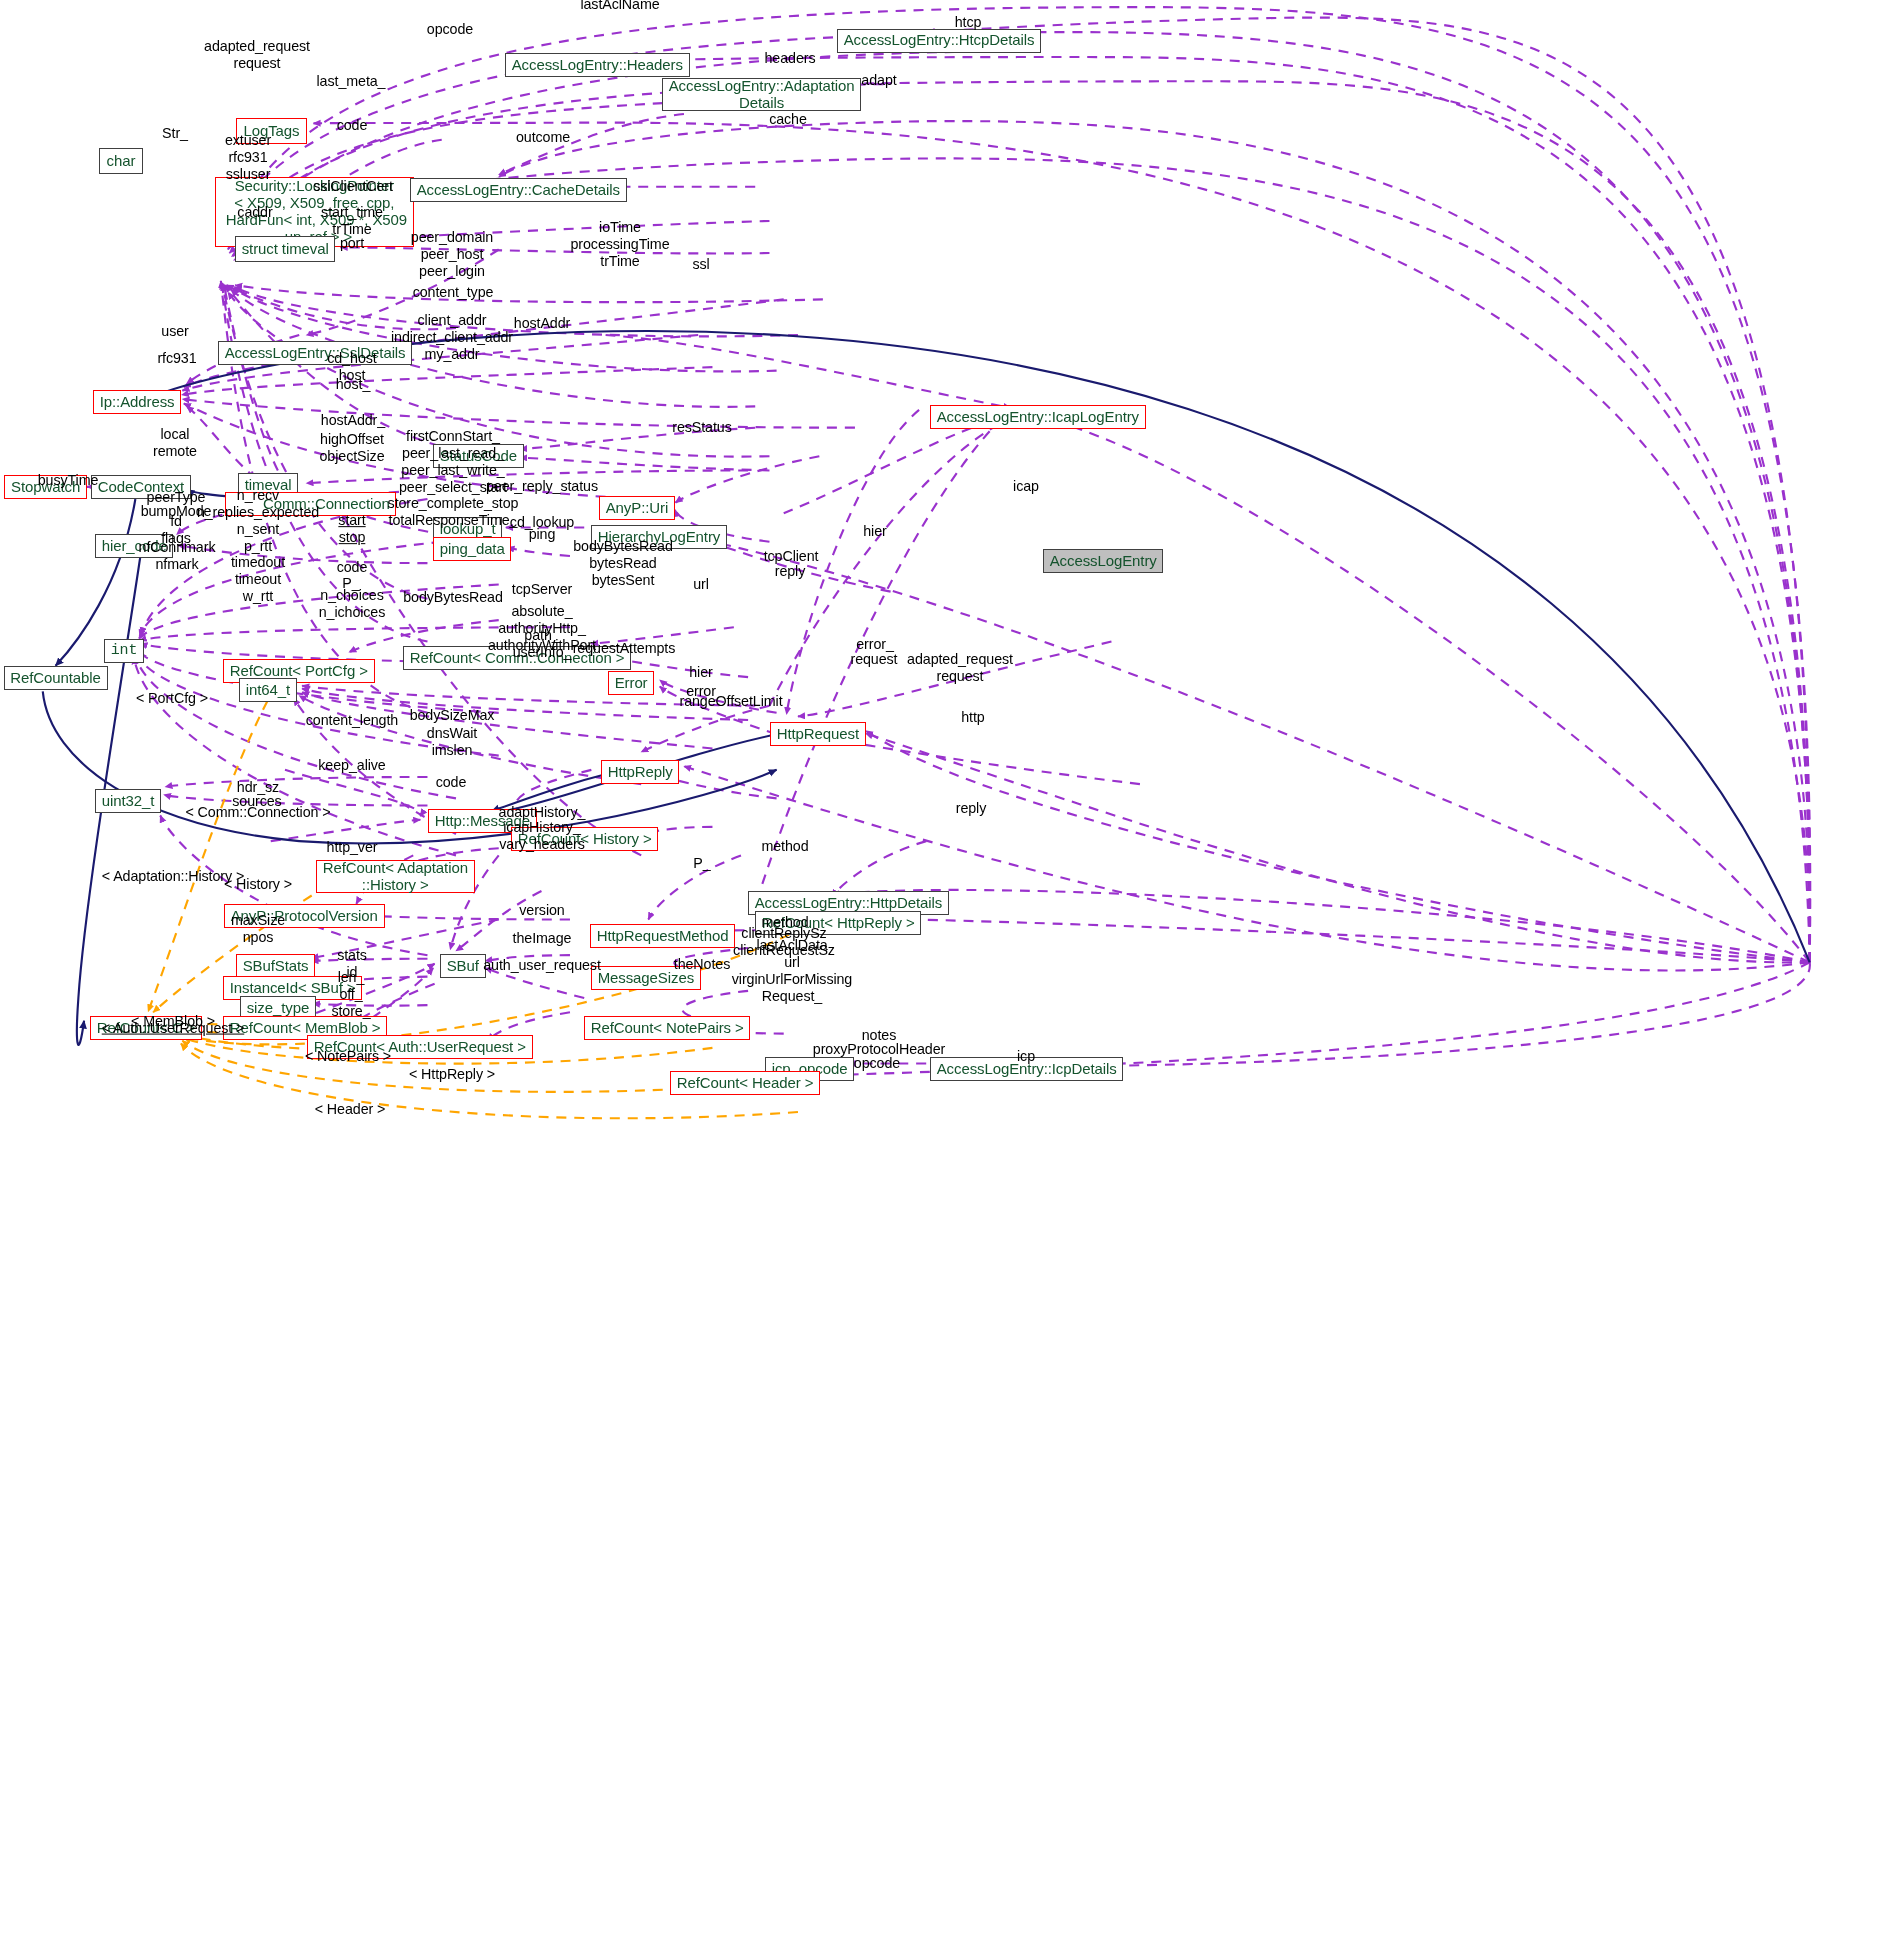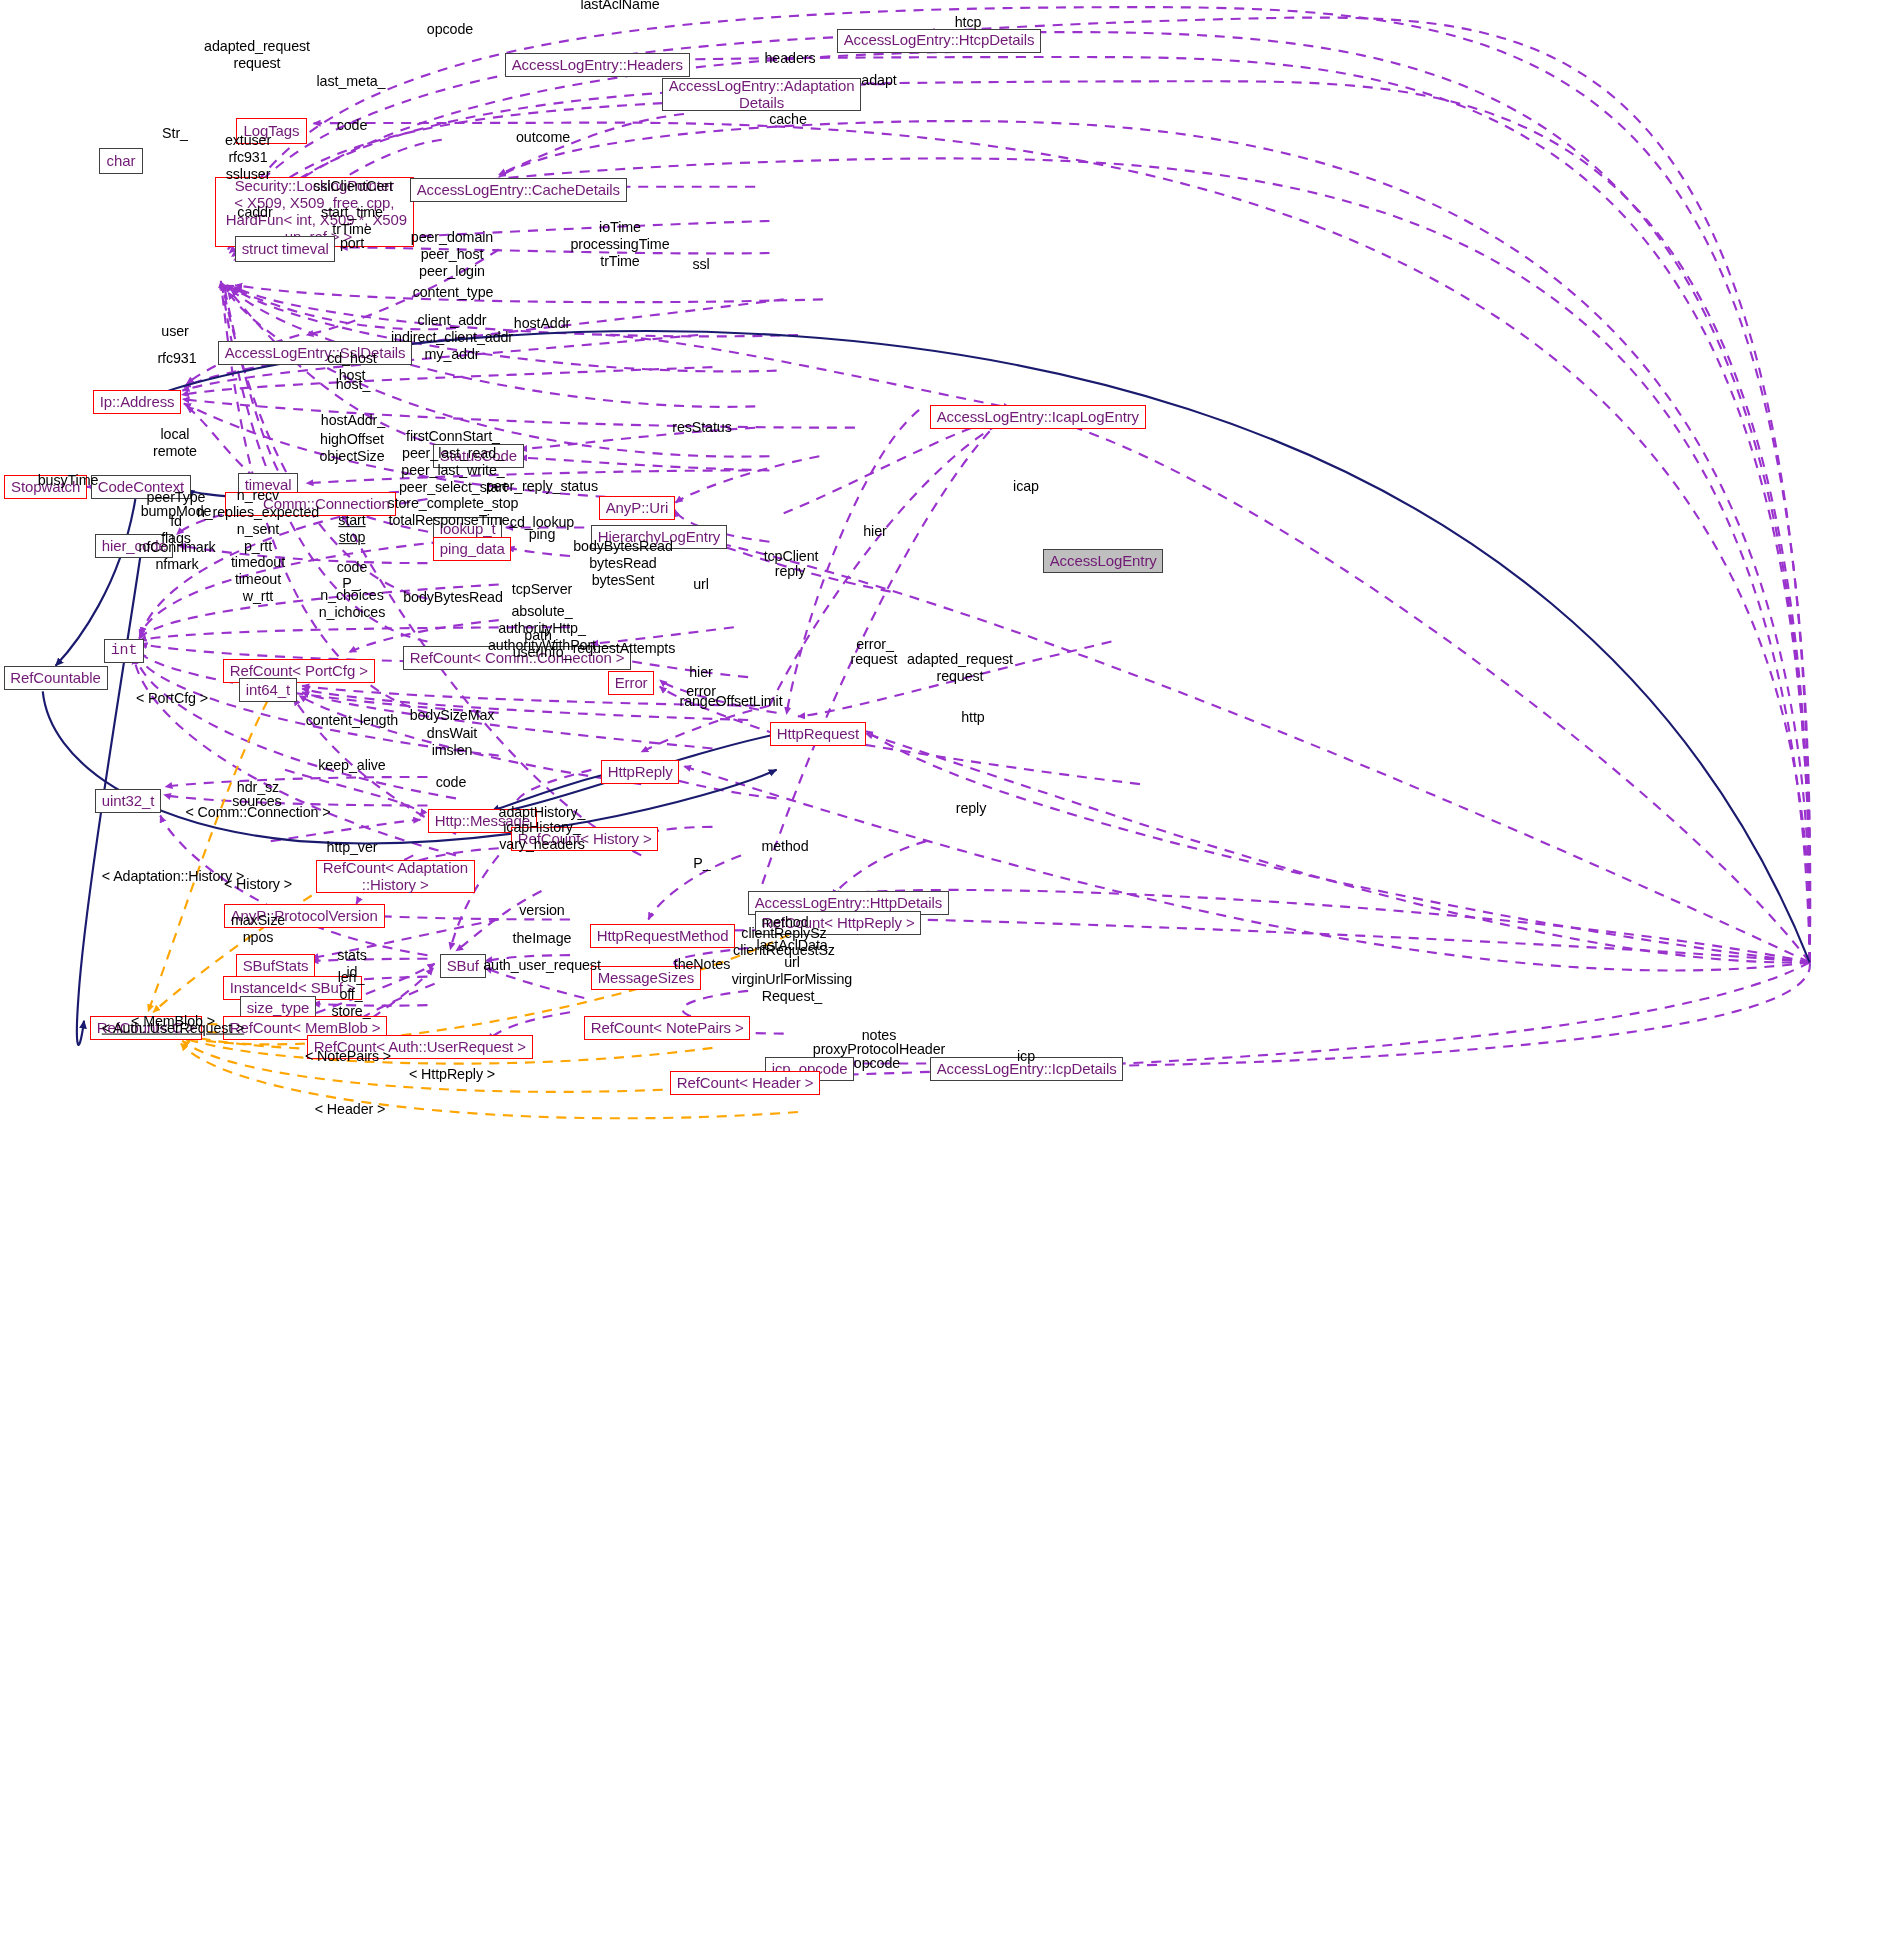--- a/index.html
+++ b/index.html
@@ -11,21 +11,21 @@
     background:#ffffff;
     font-family:"Liberation Sans", sans-serif;
     overflow:hidden;
   }
   svg.edges{position:absolute;left:0;top:0;width:1903px;height:1946px;pointer-events:none;}
   .node{
     position:absolute;
     box-sizing:border-box;
     background:#ffffff;
     border:1.4px solid #000000;
-    color:#701a75;
+    color:#14532d;
     font-size:15px;
     line-height:1.12;
     text-align:center;
     display:flex;
     align-items:center;
     justify-content:center;
     padding:2.1px 5.7px;
     white-space:pre;
     letter-spacing:-0.1px;
   }

